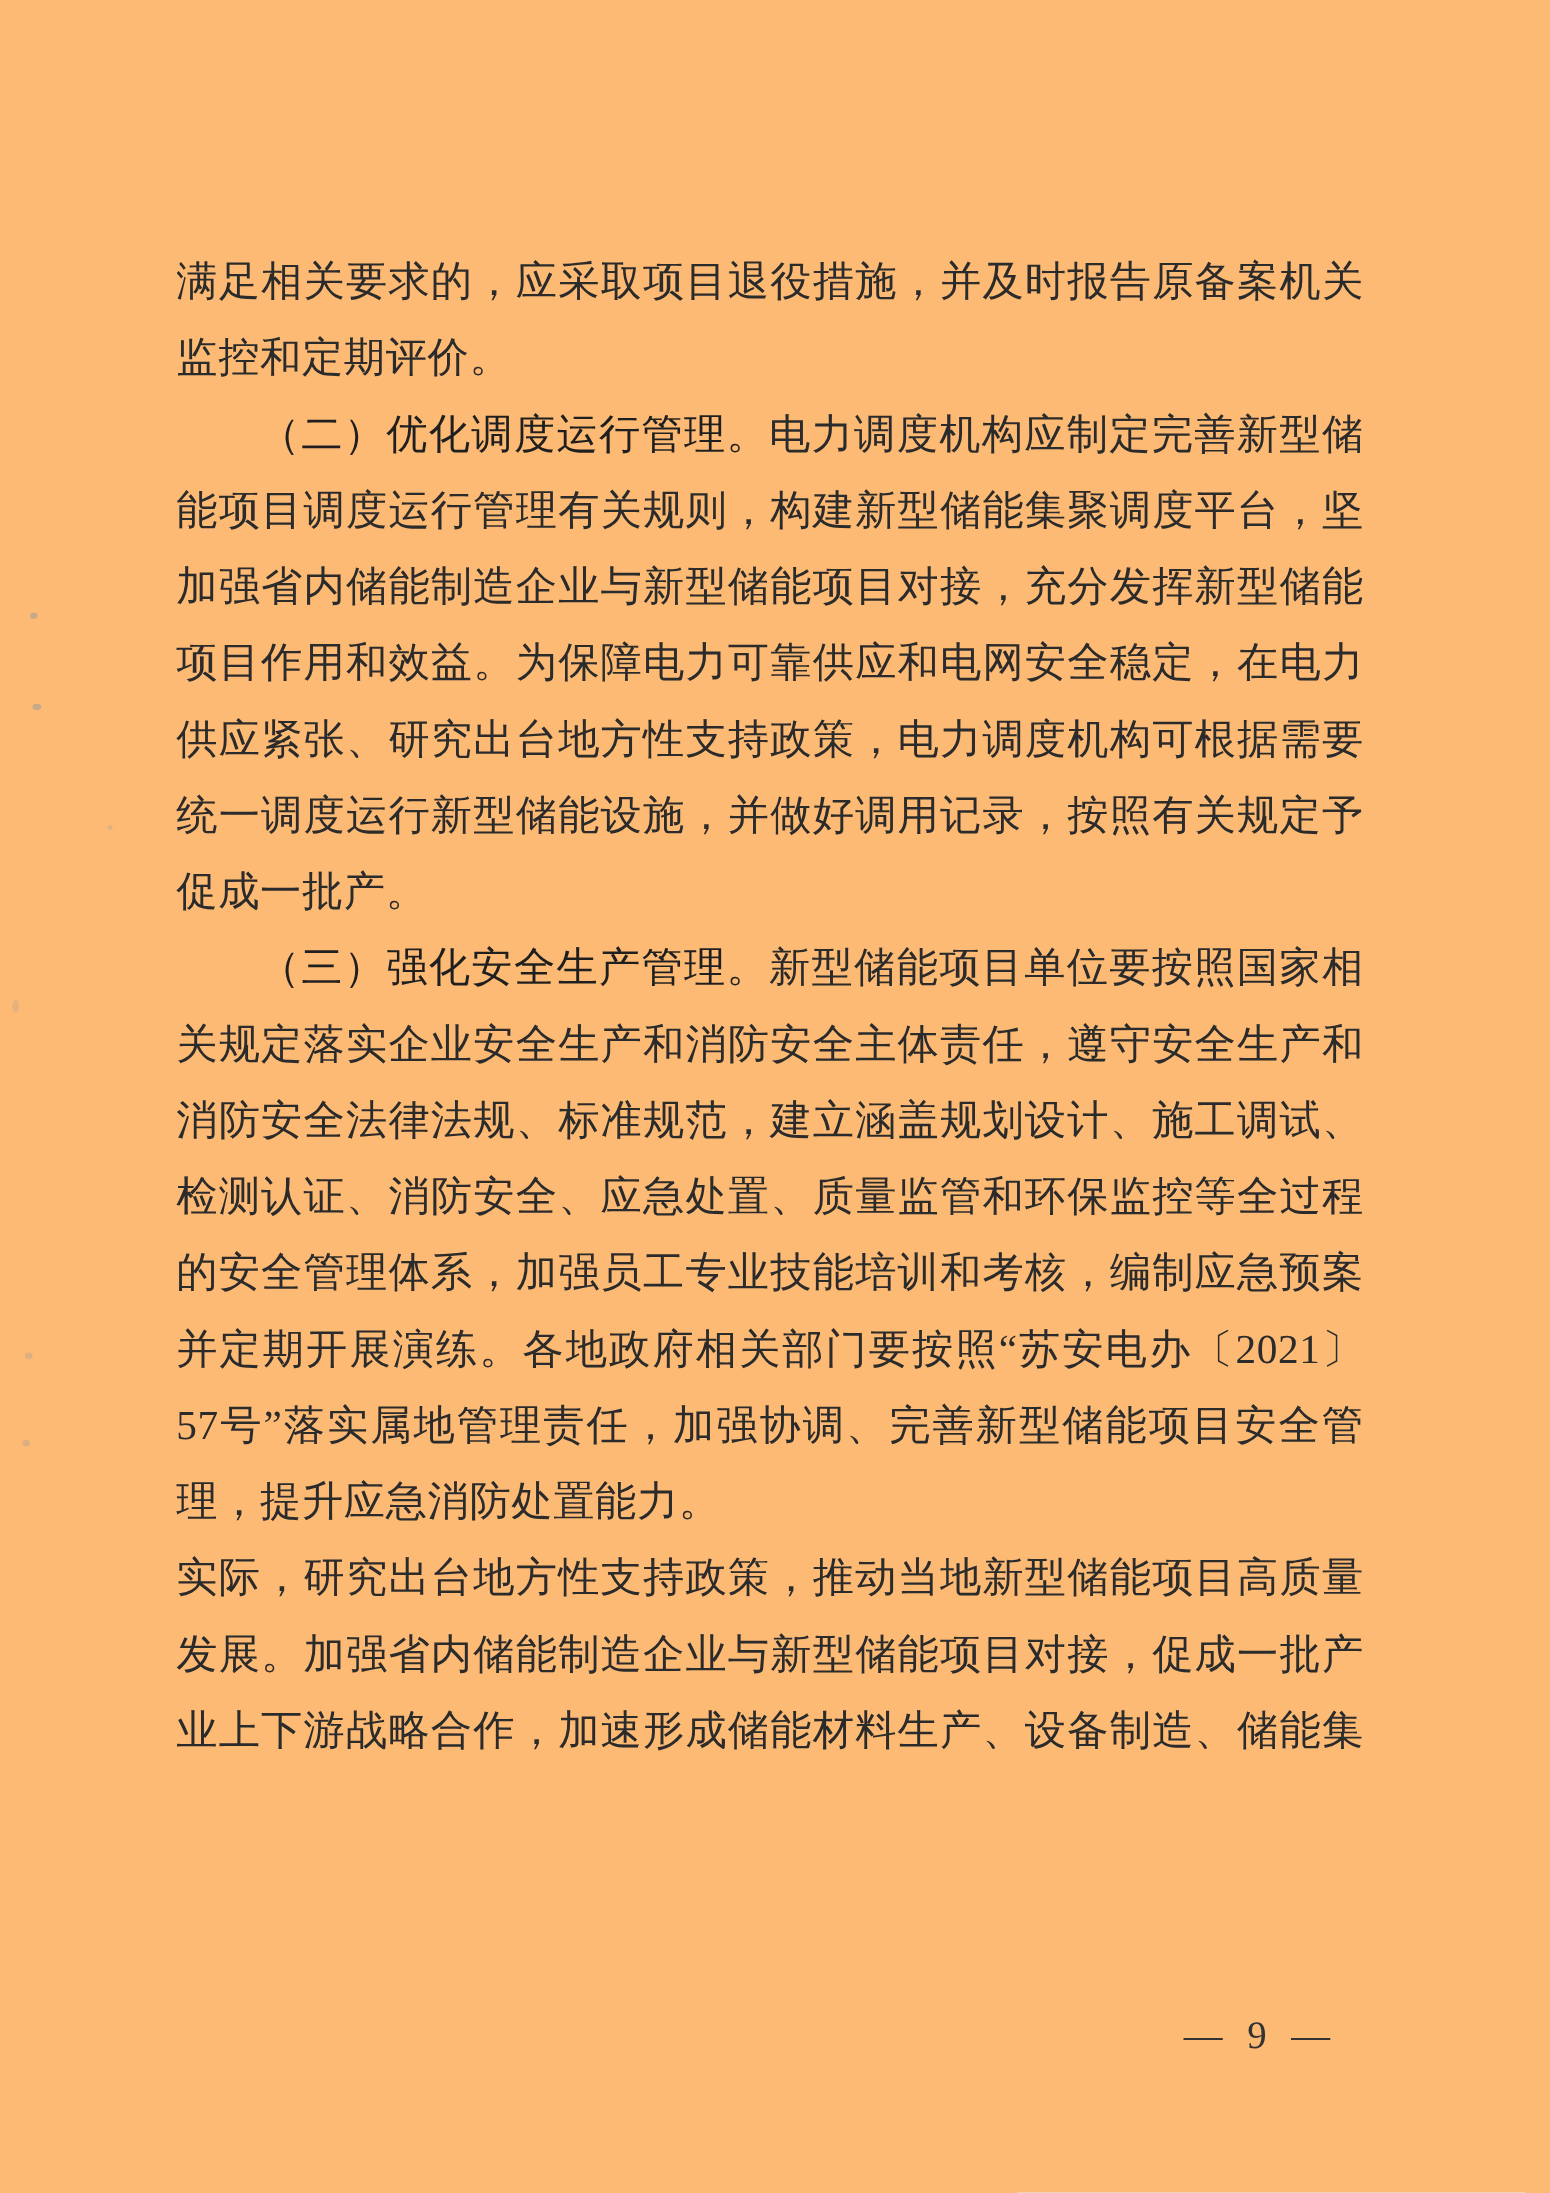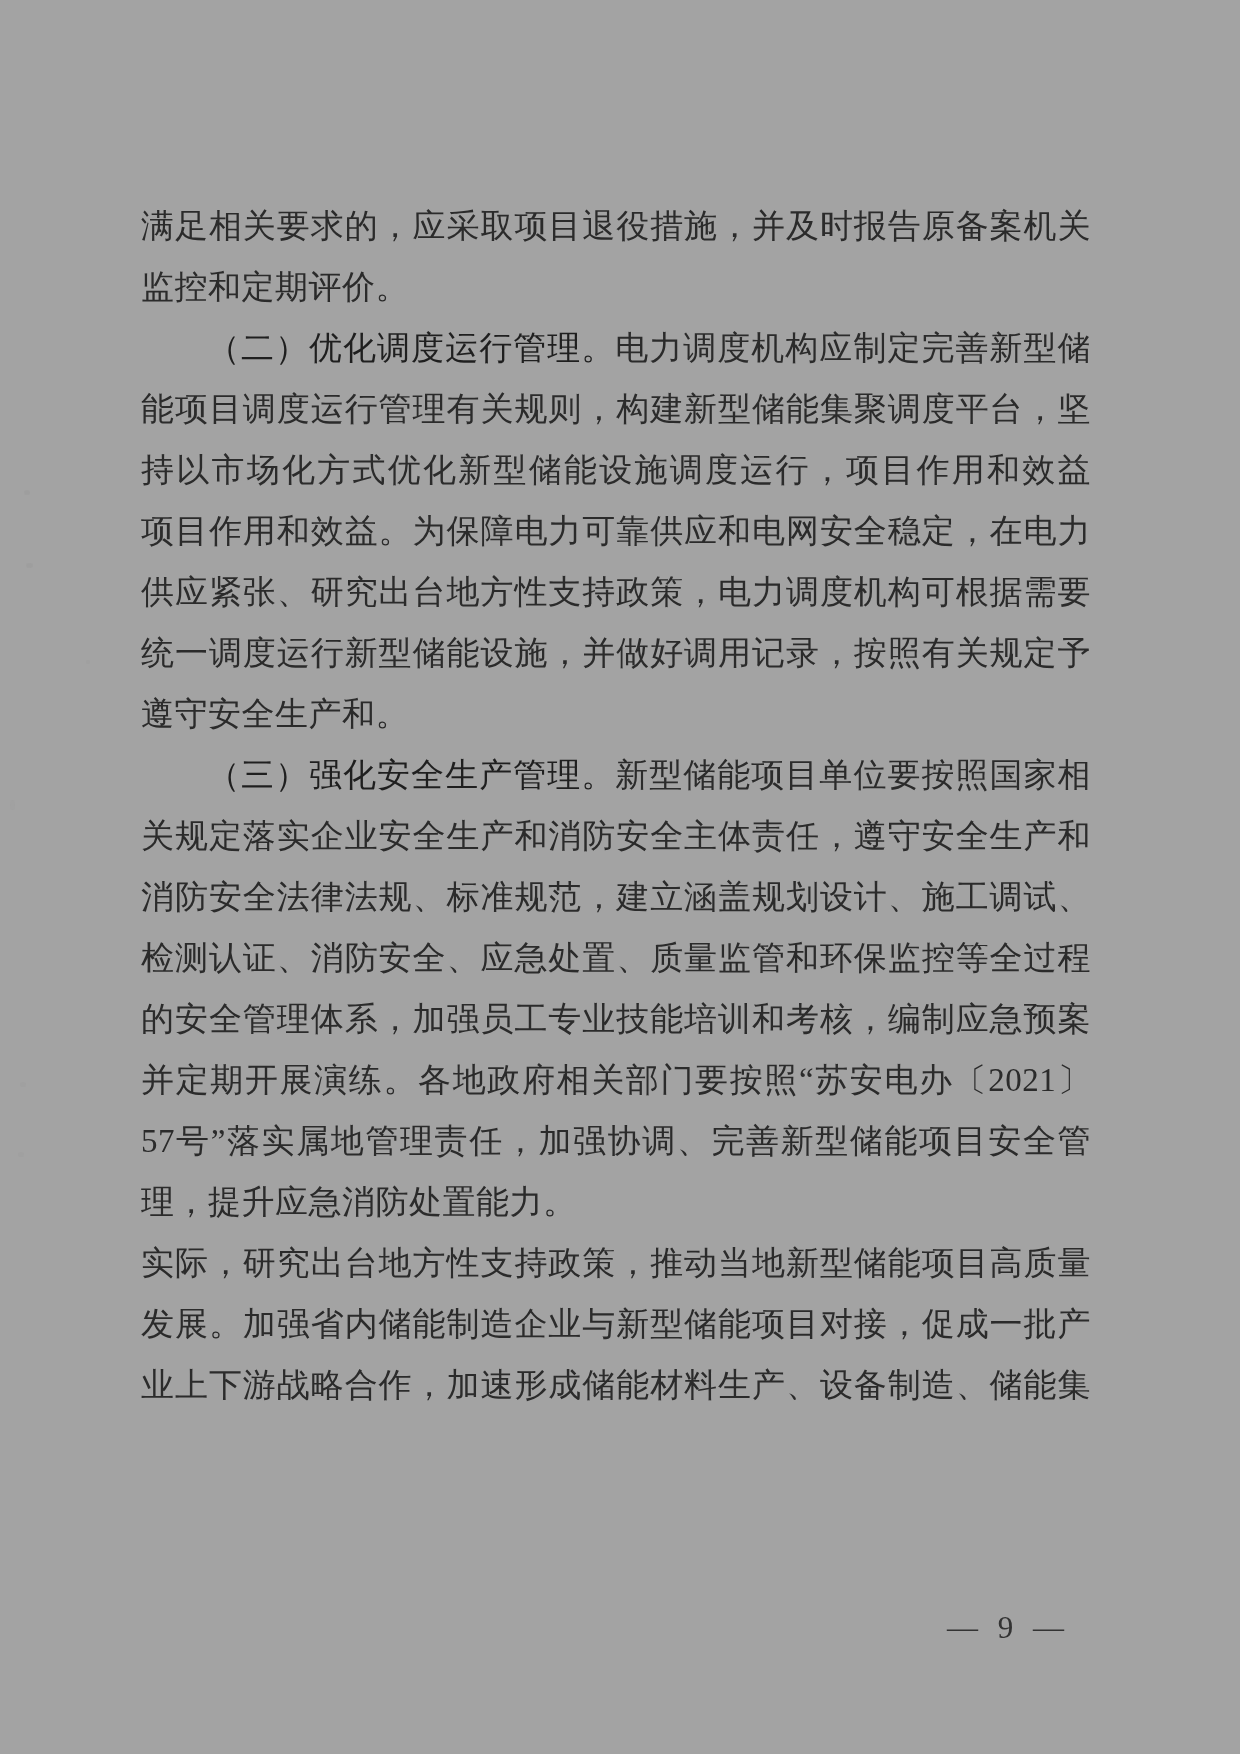--- a/index.html
+++ b/index.html
@@ -4,21 +4,21 @@
 <style>
   html, body {
     margin: 0;
     padding: 0;
     background: #e8e8e8;
   }
   .page {
     position: relative;
     width: 1240px;
     height: 1754px;
-    background: #a3a3a3;
+    background: #fdba74;
     overflow: hidden;
     font-family: "Liberation Serif", "DejaVu Serif", serif;
     color: #262626;
   }
   .textblock {
     position: absolute;
     left: 141px;
     top: 196px;
     width: 950px;
   }
@@ -75,25 +75,25 @@
   <span class="speck s3"></span>
   <span class="speck s4"></span>
   <span class="speck s5"></span>
   <span class="speck s6"></span>
 
   <div class="textblock">
     <div class="line"><span>满足相关要求的，应采取项目退役措施，并及时报告原备案机关</span></div>
     <div class="line short"><span>监控和定期评价。</span></div>
     <div class="line indent"><span class="head">（二）优化调度运行管理。</span><span>电力调度机构应制定完善新型储</span></div>
     <div class="line"><span>能项目调度运行管理有关规则，构建新型储能集聚调度平台，坚</span></div>
-    <div class="line"><span>持以市场化方式优化新型储能设施调度运行，项目作用和效益</span></div>
+    <div class="line"><span>加强省内储能制造企业与新型储能项目对接，充分发挥新型储能</span></div>
     <div class="line"><span>项目作用和效益。为保障电力可靠供应和电网安全稳定，在电力</span></div>
     <div class="line"><span>供应紧张、研究出台地方性支持政策，电力调度机构可根据需要</span></div>
     <div class="line"><span>统一调度运行新型储能设施，并做好调用记录，按照有关规定予</span></div>
-    <div class="line short"><span>遵守安全生产和。</span></div>
+    <div class="line short"><span>促成一批产。</span></div>
     <div class="line indent"><span class="head">（三）强化安全生产管理。</span><span>新型储能项目单位要按照国家相</span></div>
     <div class="line"><span>关规定落实企业安全生产和消防安全主体责任，遵守安全生产和</span></div>
     <div class="line"><span>消防安全法律法规、标准规范，建立涵盖规划设计、施工调试、</span></div>
     <div class="line"><span>检测认证、消防安全、应急处置、质量监管和环保监控等全过程</span></div>
     <div class="line"><span>的安全管理体系，加强员工专业技能培训和考核，编制应急预案</span></div>
     <div class="line"><span>并定期开展演练。各地政府相关部门要按照“苏安电办〔2021〕</span></div>
     <div class="line"><span>57号”落实属地管理责任，加强协调、完善新型储能项目安全管</span></div>
     <div class="line short"><span>理，提升应急消防处置能力。</span></div>
     <div class="line"><span>实际，研究出台地方性支持政策，推动当地新型储能项目高质量</span></div>
     <div class="line"><span>发展。加强省内储能制造企业与新型储能项目对接，促成一批产</span></div>

